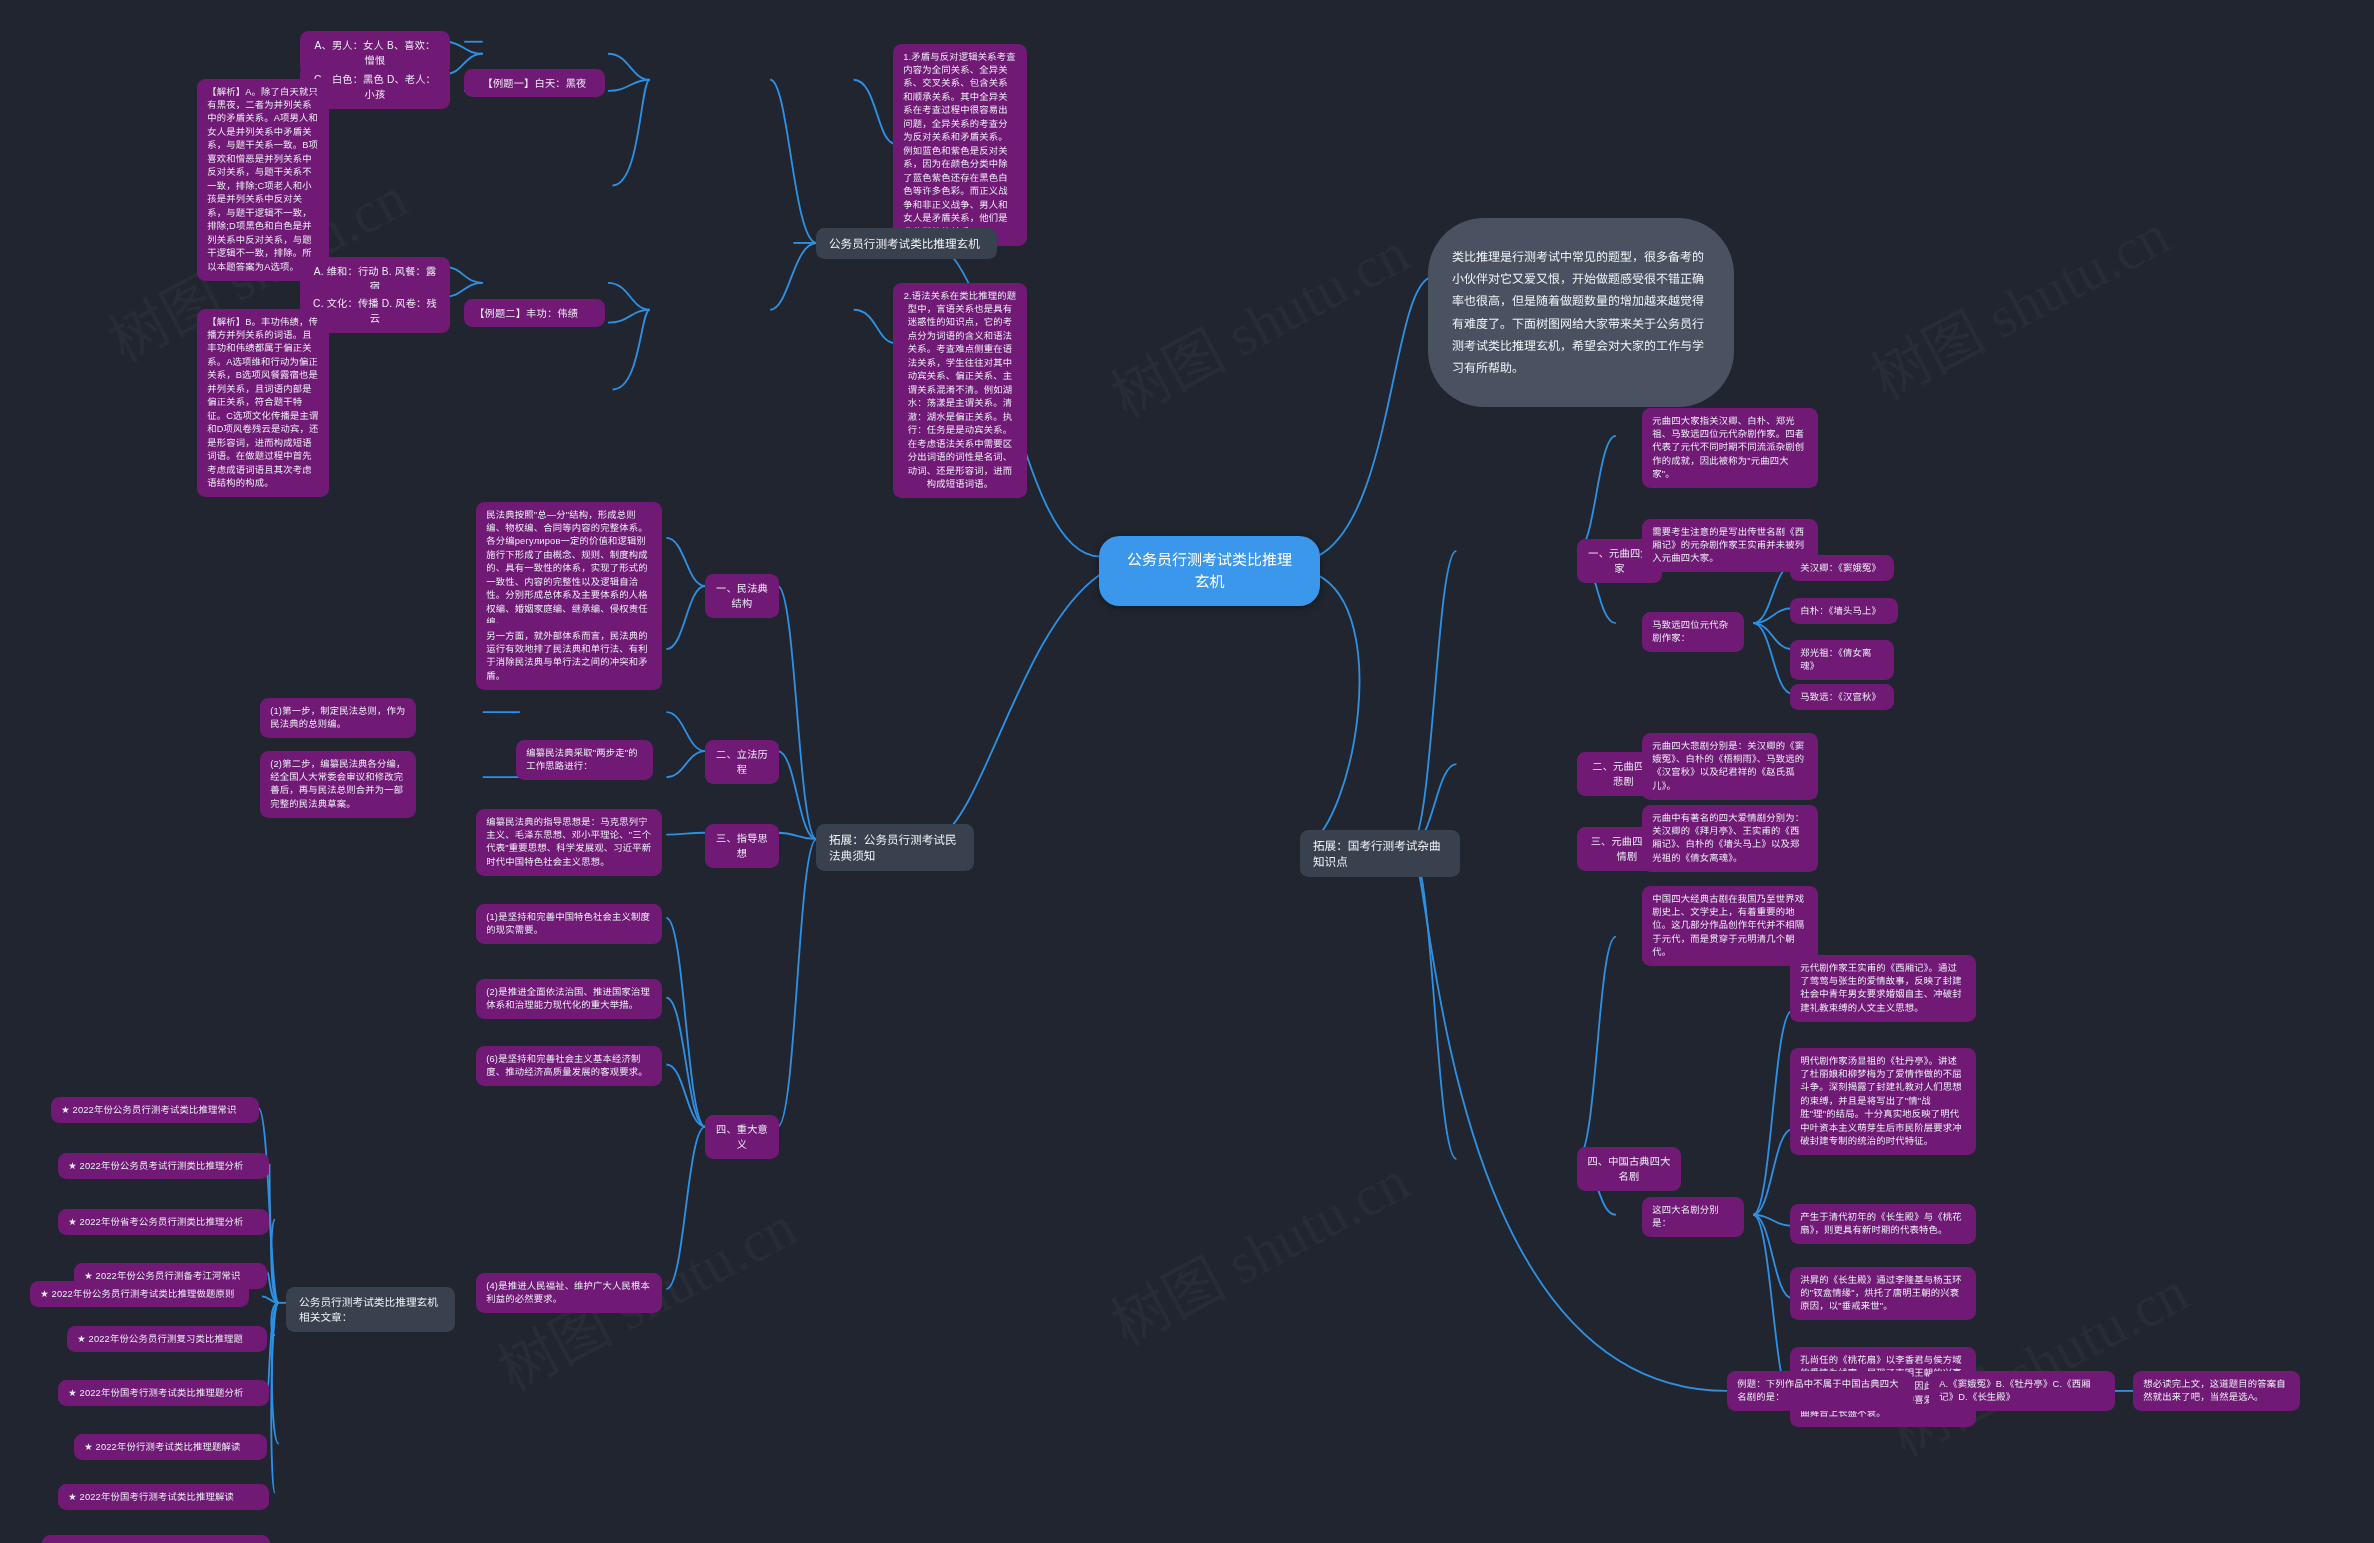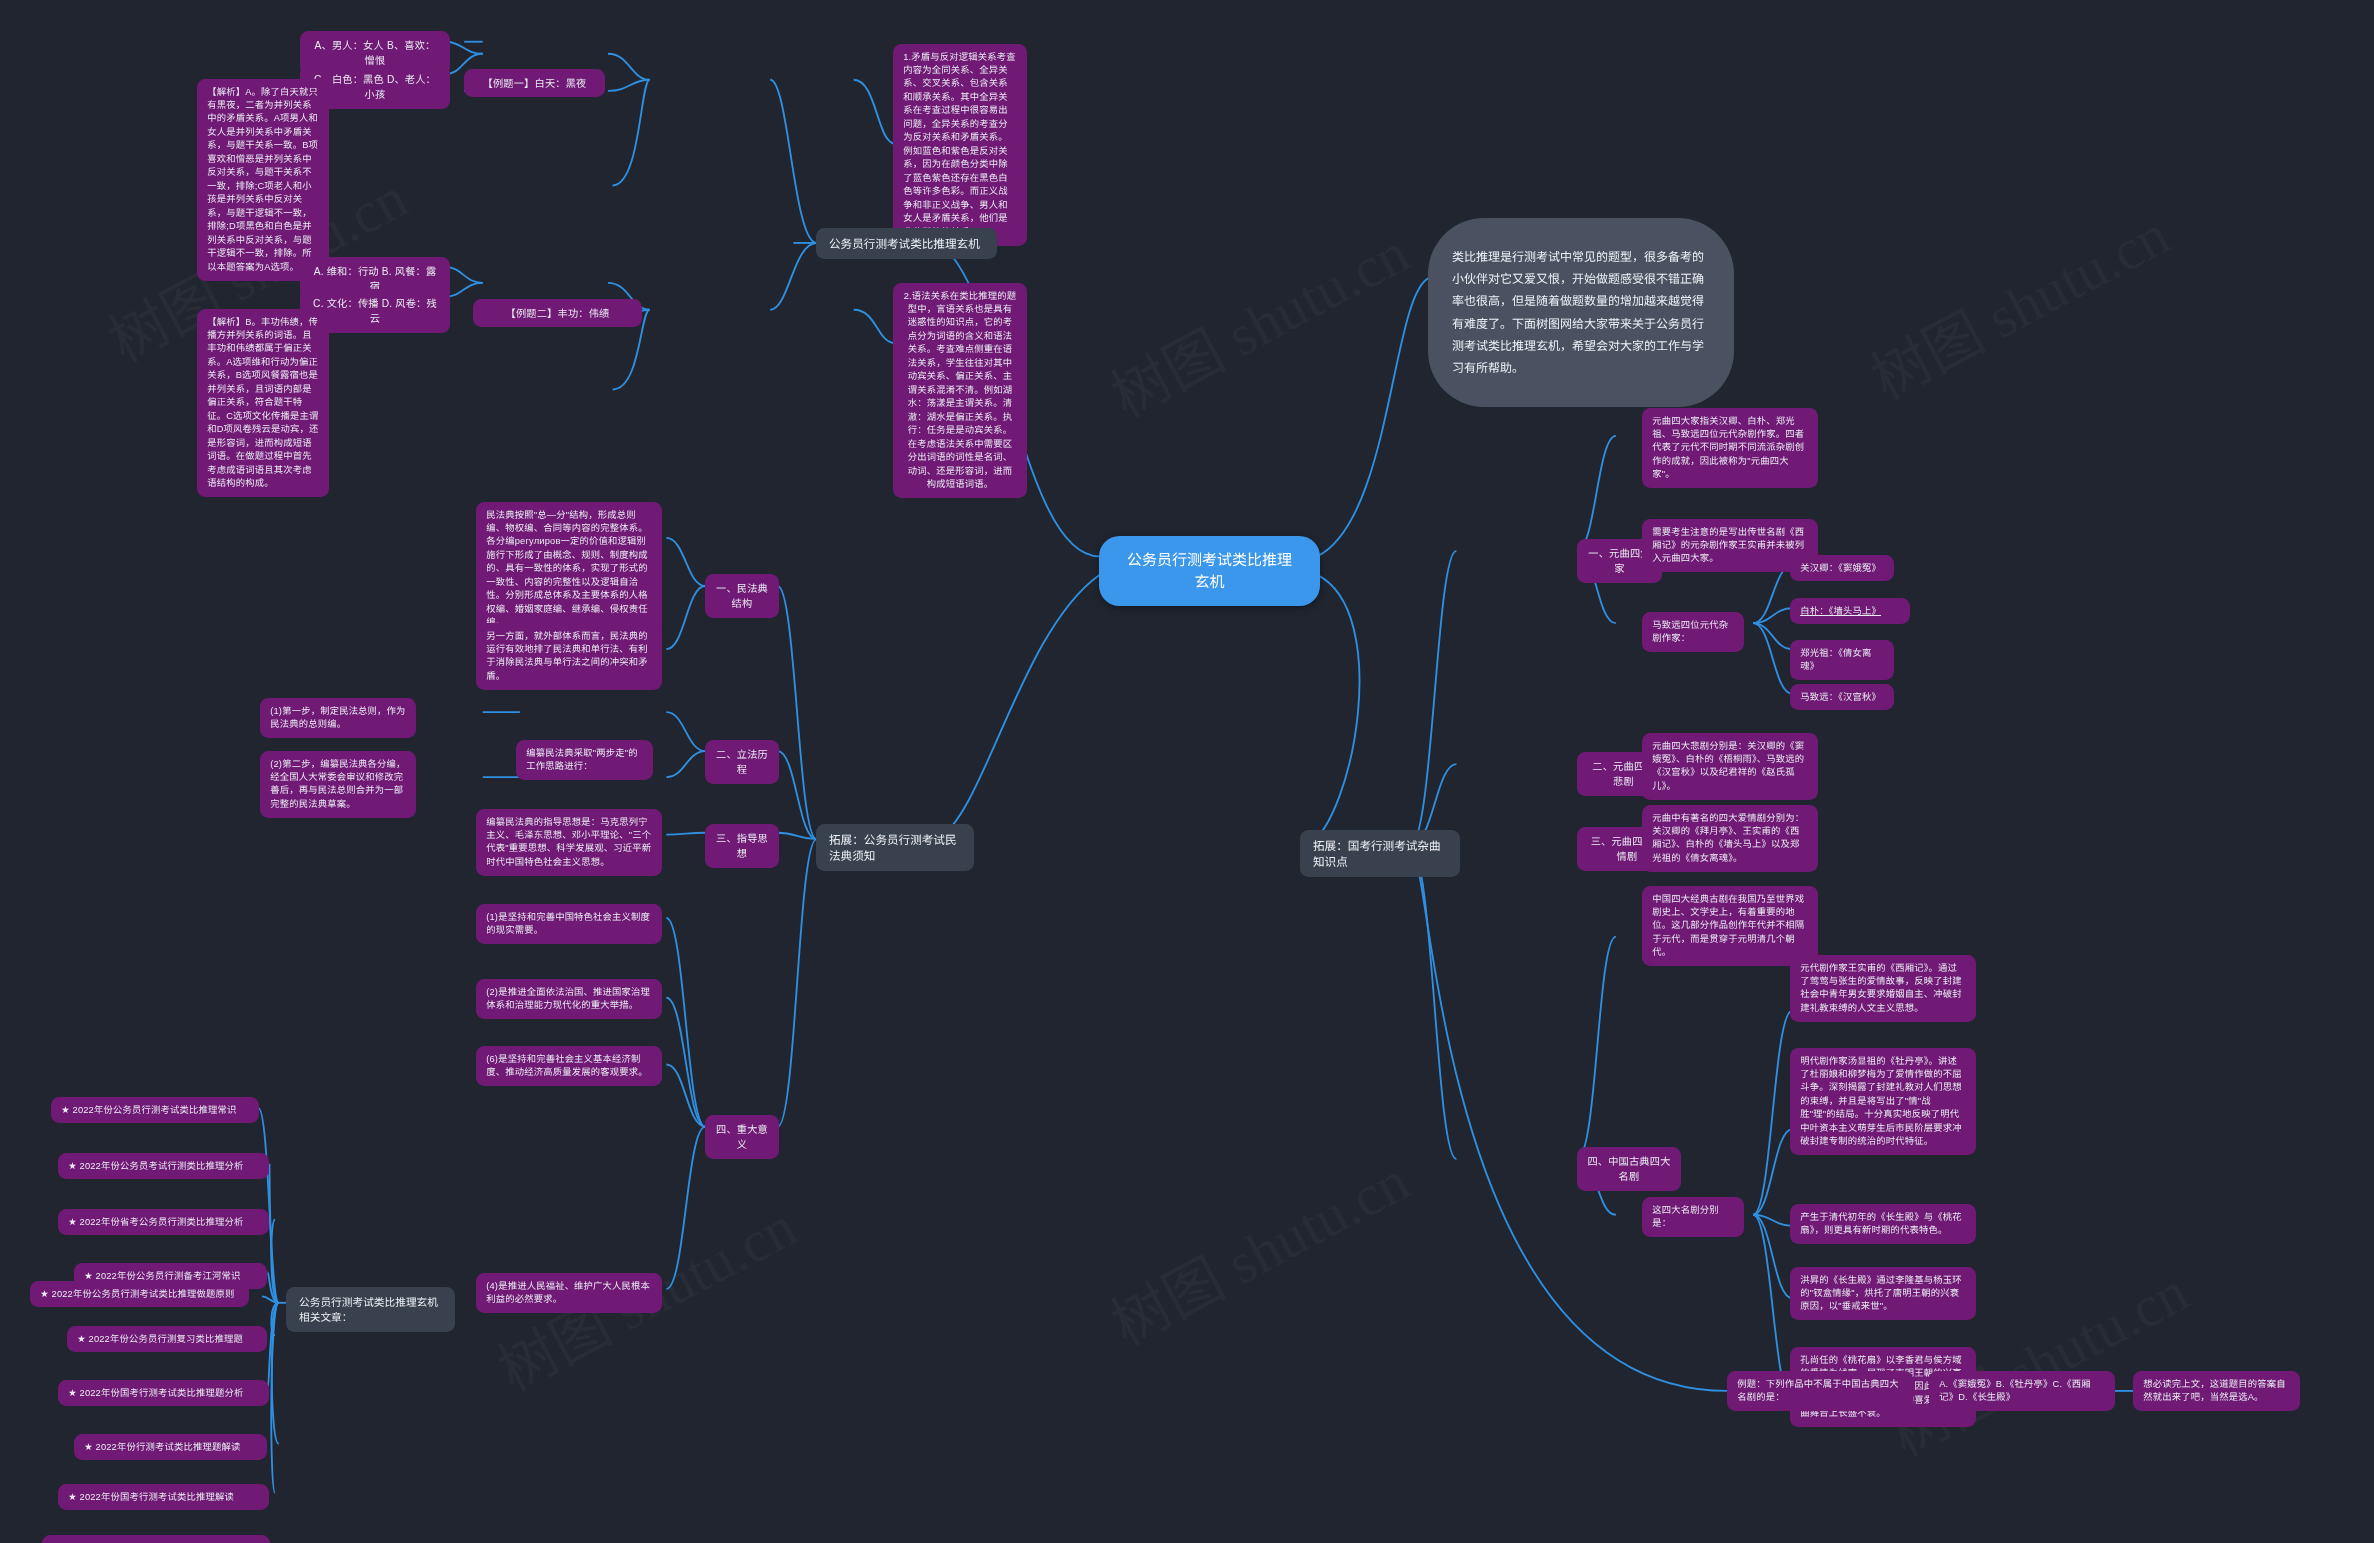--- a/index.html
+++ b/index.html
@@ -189,21 +189,21 @@
 
   <div class="branch" style="left:816px;top:228px;width:181px;">公务员行测考试类比推理玄机</div>
 
   <div class="node sm" style="left:464px;top:69px;width:141px;text-align:center;">【例题一】白天：黑夜</div>
   <div class="node sm" style="left:300px;top:31px;width:150px;text-align:center;">A、男人：女人 B、喜欢：憎恨</div>
   <div class="node sm" style="left:300px;top:65px;width:150px;text-align:center;">C、白色：黑色 D、老人：小孩</div>
   <div class="node xs" style="left:197px;top:79px;width:132px;">【解析】A。除了白天就只有黑夜，二者为并列关系中的矛盾关系。A项男人和女人是并列关系中矛盾关系，与题干关系一致。B项喜欢和憎恶是并列关系中反对关系，与题干关系不一致，排除;C项老人和小孩是并列关系中反对关系，与题干逻辑不一致，排除;D项黑色和白色是并列关系中反对关系，与题干逻辑不一致，排除。所以本题答案为A选项。</div>
 
   <div class="node xs" style="left:893px;top:44px;width:134px;">1.矛盾与反对逻辑关系考查内容为全同关系、全异关系、交叉关系、包含关系和顺承关系。其中全异关系在考查过程中很容易出问题，全异关系的考查分为反对关系和矛盾关系。例如蓝色和紫色是反对关系，因为在颜色分类中除了蓝色紫色还存在黑色白色等许多色彩。而正义战争和非正义战争、男人和女人是矛盾关系，他们是非此即彼的关系。</div>
 
-  <div class="node sm" style="left:464px;top:299px;width:169px;text-align:center;margin-left:9px;">【例题二】丰功：伟绩</div>
+  <div class="node sm" style="left:464px;top:299px;width:141px;text-align:left;">【例题二】丰功：伟绩</div>
   <div class="node sm" style="left:300px;top:257px;width:150px;text-align:center;">A. 维和：行动 B. 风餐：露宿</div>
   <div class="node sm" style="left:300px;top:289px;width:150px;text-align:center;">C. 文化：传播 D. 风卷：残云</div>
   <div class="node xs" style="left:197px;top:309px;width:132px;">【解析】B。丰功伟绩，传播方并列关系的词语。且丰功和伟绩都属于偏正关系。A选项维和行动为偏正关系，B选项风餐露宿也是并列关系，且词语内部是偏正关系，符合题干特征。C选项文化传播是主谓和D项风卷残云是动宾，还是形容词，进而构成短语词语。在做题过程中首先考虑成语词语且其次考虑语结构的构成。</div>
 
   <div class="node xs" style="left:893px;top:283px;width:134px;text-align:center;">2.语法关系在类比推理的题型中，言语关系也是具有迷惑性的知识点，它的考点分为词语的含义和语法关系。考查难点侧重在语法关系，学生往往对其中动宾关系、偏正关系、主谓关系混淆不清。例如湖水：荡漾是主谓关系。清澈：湖水是偏正关系。执行：任务是是动宾关系。在考虑语法关系中需要区分出词语的词性是名词、动词、还是形容词，进而构成短语词语。</div>
 
   <div class="branch" style="left:816px;top:824px;width:158px;">拓展：公务员行测考试民法典须知</div>
 
   <div class="node sm" style="left:705px;top:574px;width:74px;text-align:center;">一、民法典结构</div>
   <div class="node xs" style="left:476px;top:502px;width:186px;">民法典按照"总—分"结构，形成总则编、物权编、合同等内容的完整体系。各分编регулиров一定的价值和逻辑别施行下形成了由概念、规则、制度构成的、具有一致性的体系，实现了形式的一致性、内容的完整性以及逻辑自洽性。分别形成总体系及主要体系的人格权编、婚姻家庭编、继承编、侵权责任编。</div>
@@ -236,21 +236,21 @@
   <div class="node xs" style="left:58px;top:1484px;width:211px;">★ 2022年份国考行测考试类比推理解读</div>
   <div class="node xs" style="left:42px;top:1535px;width:228px;">★ 2022年份公务员行测复习类比推理题方法</div>
 
   <div class="branch" style="left:1300px;top:830px;width:160px;">拓展：国考行测考试杂曲知识点</div>
 
   <div class="node sm" style="left:1577px;top:539px;width:85px;text-align:center;">一、元曲四大家</div>
   <div class="node xs" style="left:1642px;top:408px;width:176px;">元曲四大家指关汉卿、白朴、郑光祖、马致远四位元代杂剧作家。四者代表了元代不同时期不同流派杂剧创作的成就，因此被称为"元曲四大家"。</div>
   <div class="node xs" style="left:1642px;top:519px;width:176px;">需要考生注意的是写出传世名剧《西厢记》的元杂剧作家王实甫并未被列入元曲四大家。</div>
   <div class="node xs" style="left:1642px;top:612px;width:102px;">马致远四位元代杂剧作家：</div>
   <div class="node xs" style="left:1790px;top:555px;width:104px;">关汉卿：《窦娥冤》</div>
-  <div class="node xs" style="left:1790px;top:598px;width:120px;text-decoration:underline;">白朴：《墙头马上》</div>
+  <div class="node xs" style="left:1790px;top:598px;width:108px;">白朴：《墙头马上》</div>
   <div class="node xs" style="left:1790px;top:640px;width:104px;">郑光祖：《倩女离魂》</div>
   <div class="node xs" style="left:1790px;top:684px;width:104px;">马致远：《汉宫秋》</div>
 
   <div class="node sm" style="left:1577px;top:752px;width:93px;text-align:center;">二、元曲四大悲剧</div>
   <div class="node xs" style="left:1642px;top:733px;width:176px;">元曲四大悲剧分别是：关汉卿的《窦娥冤》、白朴的《梧桐雨》、马致远的《汉宫秋》以及纪君祥的《赵氏孤儿》。</div>
 
   <div class="node sm" style="left:1577px;top:827px;width:100px;text-align:center;">三、元曲四大爱情剧</div>
   <div class="node xs" style="left:1642px;top:805px;width:176px;">元曲中有著名的四大爱情剧分别为：关汉卿的《拜月亭》、王实甫的《西厢记》、白朴的《墙头马上》以及郑光祖的《倩女离魂》。</div>
 
   <div class="node sm" style="left:1577px;top:1147px;width:104px;text-align:center;">四、中国古典四大名剧</div>

